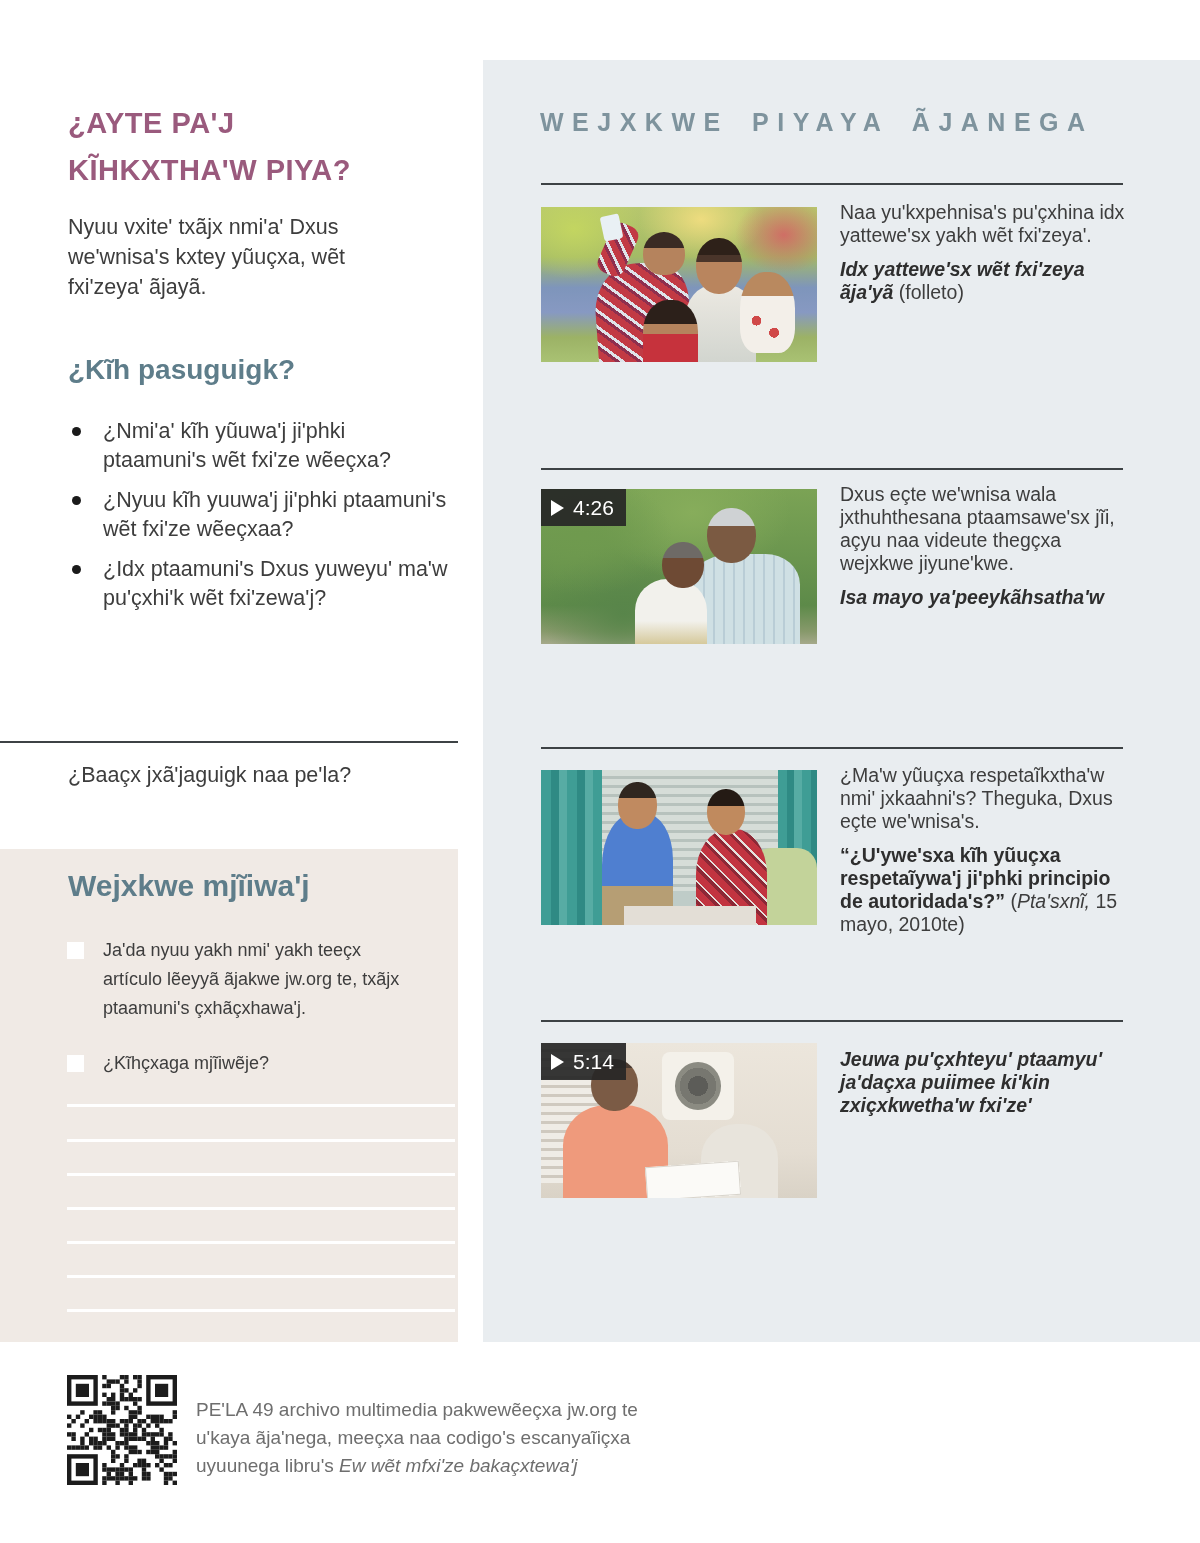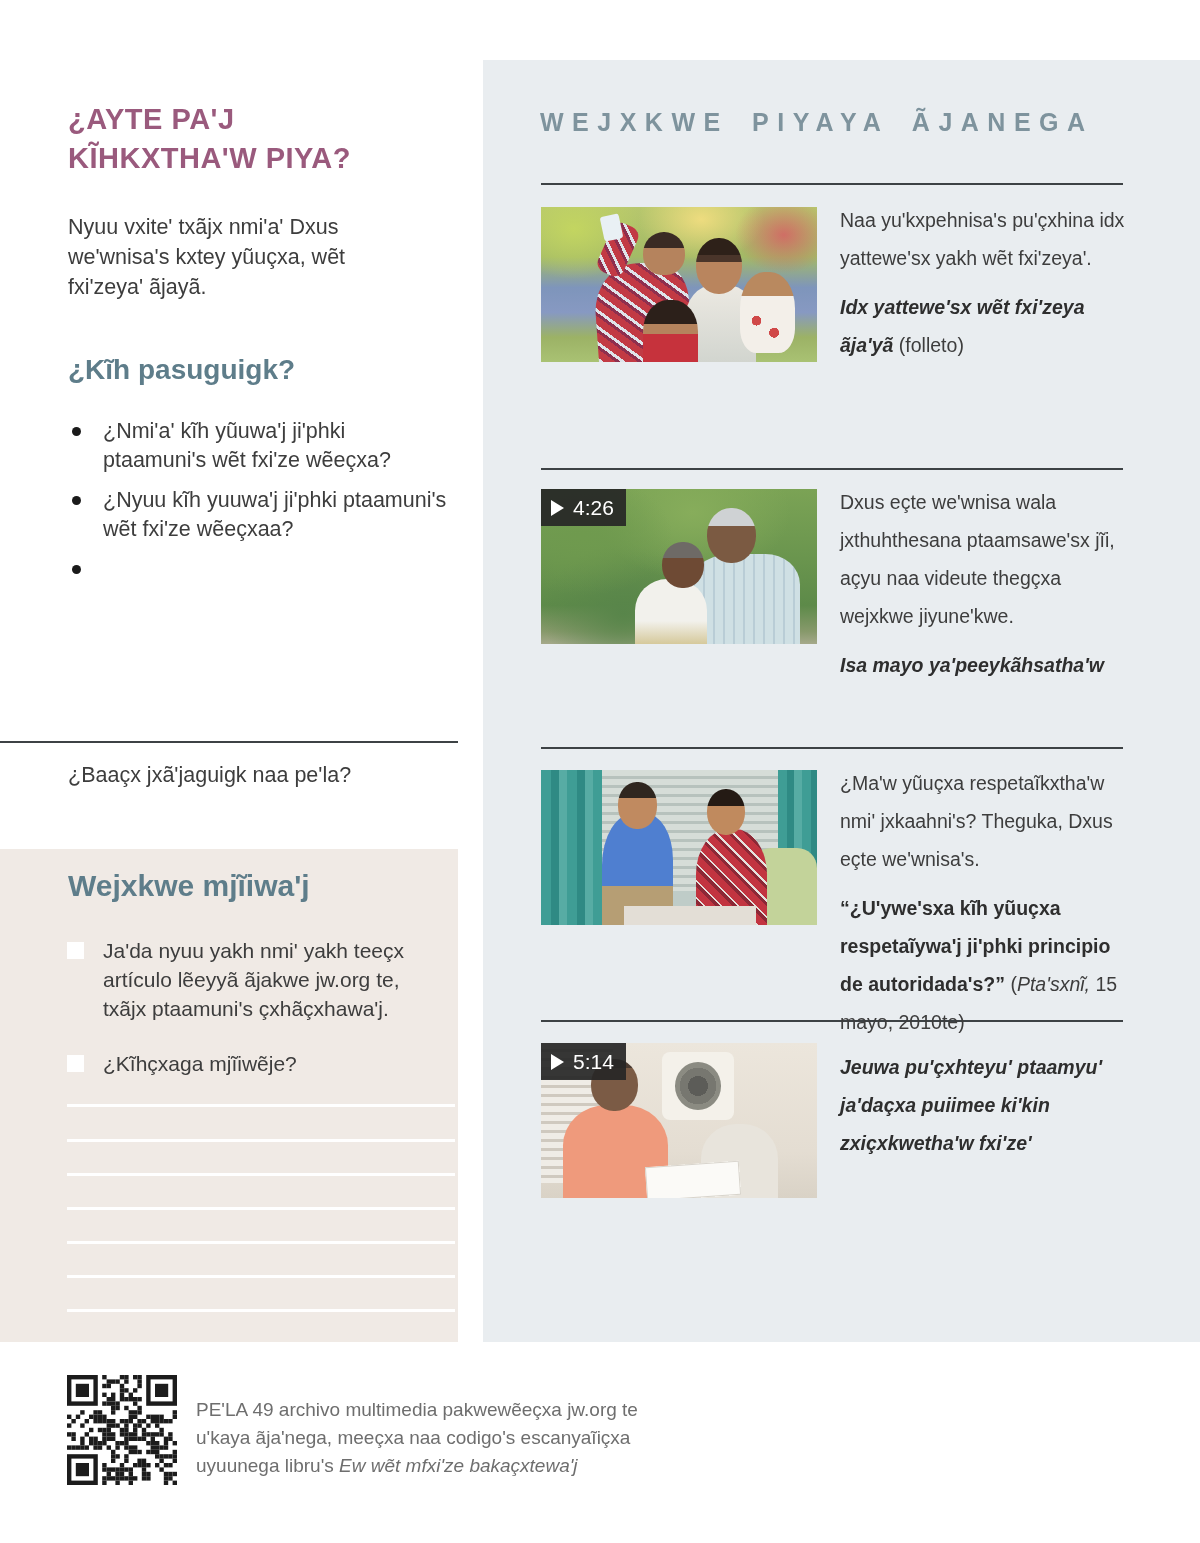--- a/index.html
+++ b/index.html
@@ -16,21 +16,21 @@
   *{margin:0;padding:0;box-sizing:border-box;}
   html,body{background:#fff;}
   body{
     width:1200px;height:1543px;position:relative;overflow:hidden;
     font-family:"Liberation Sans","DejaVu Sans",sans-serif;
     color:var(--text-dark);
   }
   
   .page-title{
     position:absolute;left:68px;top:100px;width:350px;
-    font-size:29px;line-height:39px;font-weight:700;letter-spacing:.5px;
+    font-size:29px;line-height:47px;font-weight:700;letter-spacing:.5px;
     color:var(--accent-purple);
   }
   .intro{
     position:absolute;left:68px;top:212px;width:340px;
     font-size:21.5px;line-height:30px;color:var(--text-dark);
   }
   .questions-heading{
     position:absolute;left:68px;top:354px;
     font-size:28px;font-weight:700;color:var(--accent-teal);
   }
@@ -60,21 +60,21 @@
     position:absolute;left:68px;top:20px;
     font-size:30px;font-weight:700;color:var(--accent-teal);
   }
   .note-item{position:absolute;left:67px;width:355px;}
   .note-item.n1{top:87px;}
   .note-item.n2{top:200px;}
   .checkbox{
     position:absolute;left:0;top:6px;width:17px;height:17px;background:#fff;
   }
   .note-text{
-    display:block;margin-left:36px;font-size:21px;line-height:29px;
+    display:block;margin-left:36px;font-size:18px;line-height:29px;
   }
   .rule{
     position:absolute;left:67px;width:388px;height:3px;background:#fff;
   }
   .qr{
     position:absolute;left:67px;top:1375px;width:110px;height:110px;background:#fff;
   }
   .qr-caption{
     position:absolute;left:196px;top:1396px;width:460px;
     font-size:19px;line-height:28px;color:var(--text-gray);
@@ -102,21 +102,21 @@
   .badge{
     position:absolute;left:0;top:0;height:37px;padding:0 12px 0 10px;
     background:rgba(38,38,38,.92);color:#fff;display:flex;align-items:center;gap:9px;
     font-size:21px;z-index:5;
   }
   .play{
     width:0;height:0;border-left:13px solid #fff;
     border-top:8px solid transparent;border-bottom:8px solid transparent;
   }
   .item-text{position:absolute;left:299px;top:-6px;width:288px;}
-  .item-text p{font-size:19.5px;line-height:38px;color:var(--text-dark);}
+  .item-text p{font-size:19.5px;line-height:23px;color:var(--text-dark);}
   .item-text .cta-line{margin-top:11px;}
   .cta{font-weight:700;font-style:italic;color:var(--text-bold);cursor:pointer;}
   .cta.upright{font-style:normal;}
   .ref{font-style:normal;font-weight:400;text-align:center;}
   .ref-i{font-style:italic;font-weight:400;}
   
   .ph1{background:
     radial-gradient(70px 55px at 88% 18%,rgba(216,90,100,.8),transparent 70%),
     radial-gradient(90px 60px at 58% 8%,rgba(248,224,130,.85),transparent 70%),
     radial-gradient(95px 70px at 12% 14%,rgba(196,214,96,.95),transparent 72%),
@@ -190,21 +190,21 @@
 
   <h1 class="page-title">¿AYTE PA'J KĨHKXTHA'W PIYA?</h1>
 
   <p class="intro">Nyuu vxite' txãjx nmi'a' Dxus we'wnisa's kxtey yũuçxa, wẽt fxi'zeya' ãjayã.</p>
 
   <h2 class="questions-heading">¿Kĩh pasuguigk?</h2>
 
   <ul class="question-list">
     <li><span class="dot"></span><span>¿Nmi'a' kĩh yũuwa'j ji'phki ptaamuni's wẽt fxi'ze wẽeçxa?</span></li>
     <li><span class="dot"></span><span>¿Nyuu kĩh yuuwa'j ji'phki ptaamuni's wẽt fxi'ze wẽeçxaa?</span></li>
-    <li><span class="dot"></span></li>
+    <li><span class="dot"></span><span>¿Idx ptaamuni's Dxus yuweyu' ma'w pu'çxhi'k wẽt fxi'zewa'j?</span></li>
   </ul>
 
   <div class="section-divider"></div>
 
   <p class="song-q">¿Baaçx jxã'jaguigk naa pe'la?</p>
 
   <aside class="notes-box">
     <h3 class="notes-title">Wejxkwe mjĩiwa'j</h3>
     <div class="note-item n1">
       <span class="checkbox"></span>

